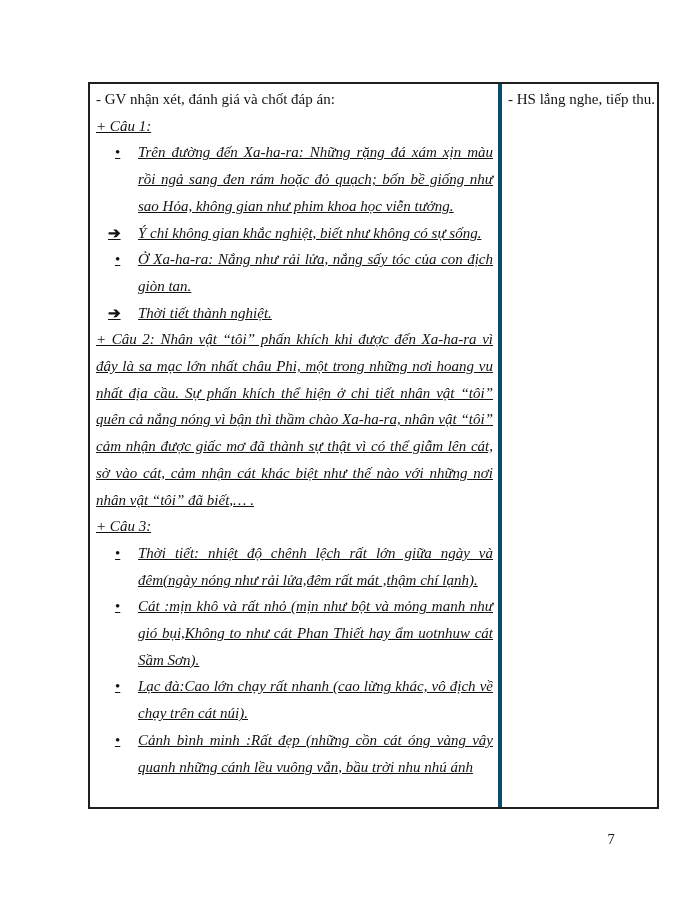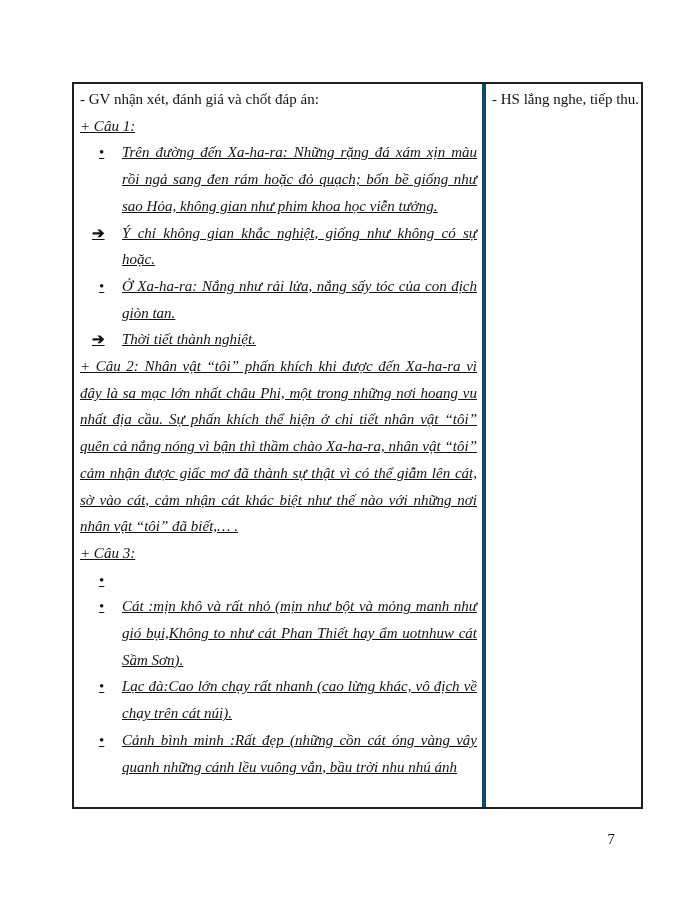--- a/index.html
+++ b/index.html
@@ -10,21 +10,21 @@
   body {
     width: 700px;
     height: 906px;
     position: relative;
     overflow: hidden;
     font-family: "Liberation Serif", "DejaVu Serif", serif;
     color: #121212;
   }
   .doc-table {
     position: absolute;
-    left: 72px;
+    left: 88px;
     top: 82px;
     width: 571px;
     height: 727px;
     box-sizing: border-box;
     border: 2px solid #1f1f1f;
     display: flex;
     background: #ffffff;
     overflow: hidden;
   }
   .col {
@@ -84,39 +84,40 @@
 
     <p class="ln it">+ Câu 1:</p>
 
     <div class="li it">
       <span class="mk">•</span>
       <span class="bt">Trên đường đến Xa-ha-ra: Những rặng đá xám xịn màu rồi ngả sang đen rám hoặc đỏ quạch; bốn bề giống như sao Hỏa, không gian như phim khoa học viễn tưởng.</span>
     </div>
 
     <div class="li arrow it">
       <span class="mk">➔</span>
-      <span class="bt">Ý chỉ không gian khắc nghiệt, giống như không có sự hoặc.</span>
+      <span class="bt">Ý chỉ không gian khắc nghiệt, biết như không có sự sống.</span>
     </div>
 
     <div class="li it">
       <span class="mk">•</span>
       <span class="bt">Ở Xa-ha-ra: Nắng như rải lửa, nắng sấy tóc của con địch giòn tan.</span>
     </div>
 
     <div class="li arrow it">
       <span class="mk">➔</span>
       <span class="bt">Thời tiết thành nghiệt.</span>
     </div>
 
     <p class="para it">+ Câu 2: Nhân vật “tôi” phấn khích khi được đến Xa-ha-ra vì đây là sa mạc lớn nhất châu Phi, một trong những nơi hoang vu nhất địa cầu. Sự phấn khích thể hiện ở chi tiết nhân vật “tôi” quên cả nắng nóng vì bận thì thầm chào Xa-ha-ra, nhân vật “tôi” cảm nhận được giấc mơ đã thành sự thật vì có thể giẫm lên cát, sờ vào cát, cảm nhận cát khác biệt như thế nào với những nơi nhân vật “tôi” đã biết,… .</p>
 
     <p class="ln it">+ Câu 3:</p>
 
     <div class="li it">
       <span class="mk">•</span>
+      <span class="bt">Thời tiết: nhiệt độ chênh lệch rất lớn giữa ngày và đêm(ngày nóng như rải lửa,đêm rất mát ,thậm chí lạnh).</span>
     </div>
 
     <div class="li it">
       <span class="mk">•</span>
       <span class="bt">Cát :mịn khô và rất nhỏ (mịn như bột và mỏng manh như gió bụi,Không to như cát Phan Thiết hay ẩm uotnhuw cát Sầm Sơn).</span>
     </div>
 
     <div class="li it">
       <span class="mk">•</span>
       <span class="bt">Lạc đà:Cao lớn chạy rất nhanh (cao lừng khác, vô địch về chạy trên cát núi).</span>

